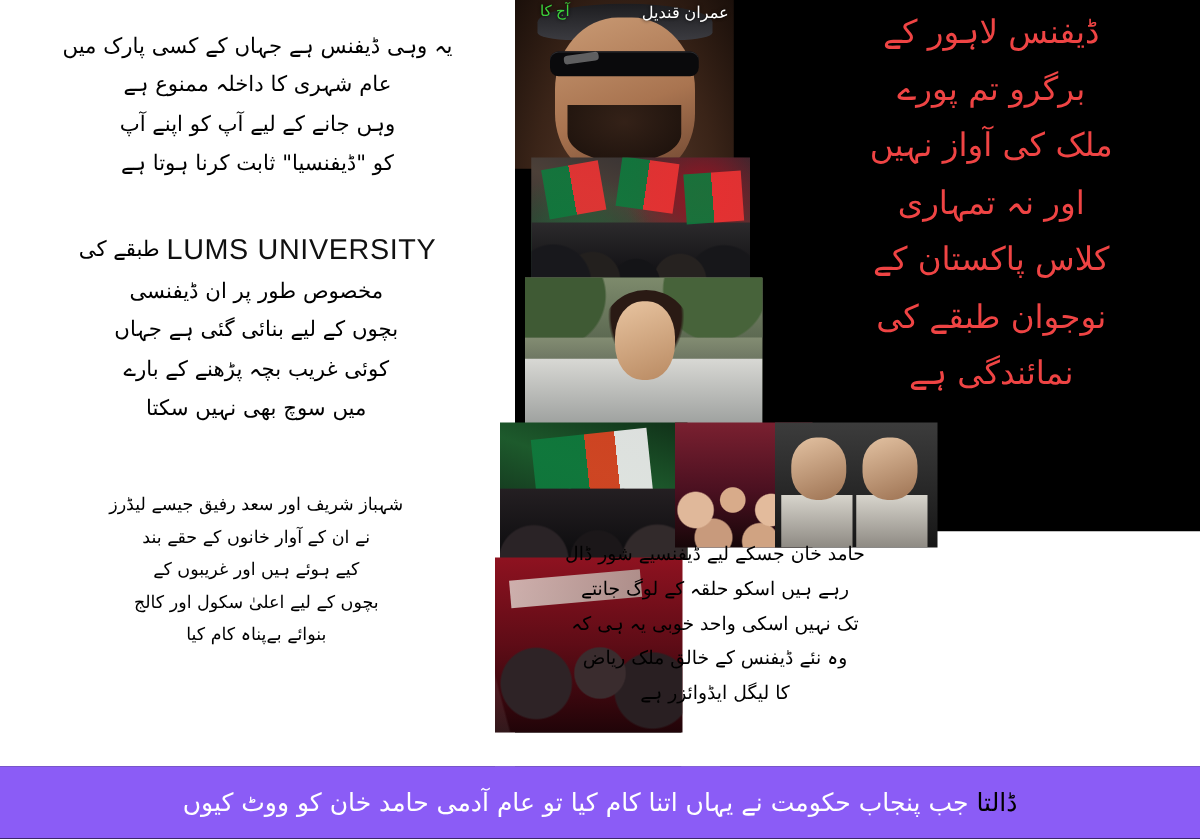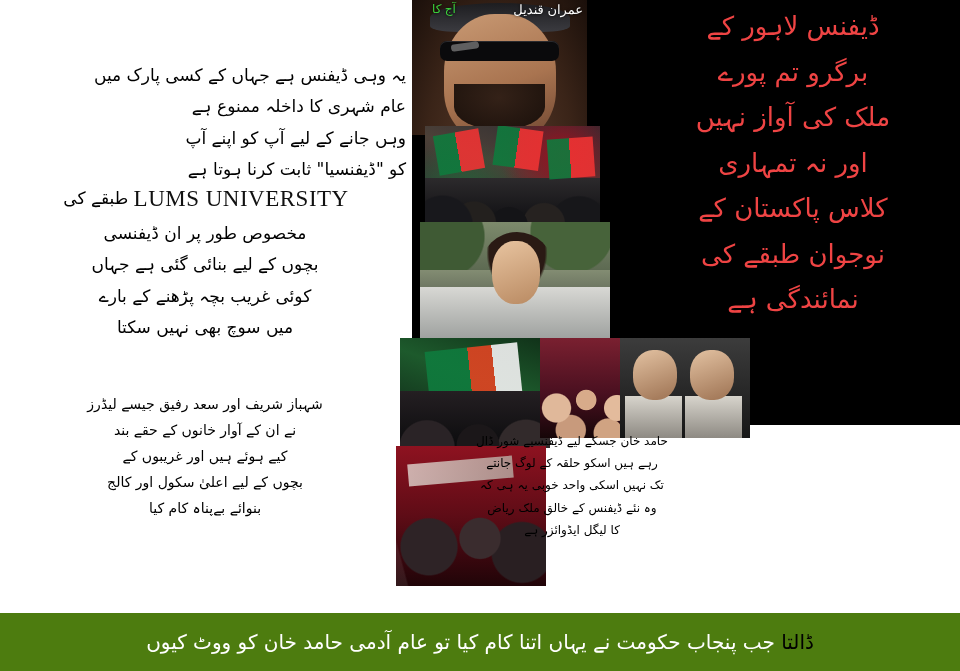--- a/index.html
+++ b/index.html
@@ -208,57 +208,57 @@
   #t-right {
     right: 8px; top: 4px; width: 318px;
     font-size: 26px; line-height: 1.75;
     color: #ef4444; text-align: center; direction: rtl;
     font-family: "DejaVu Sans", sans-serif;
     white-space: pre-line;
   }
 
   #t-topleft {
     left: 6px; top: 22px; width: 400px;
-    font-size: 17px;  margin-top: 38px;
+    font-size: 17px; text-align: center;
   }
 
   #lums-line {
     position: absolute; left: 10px; top: 186px; width: 392px;
     text-align: center; direction: rtl;
     font-family: "DejaVu Sans", sans-serif; color: #000;
     font-size: 17px;
   }
   #lums-line .lums {
-    font-family: Liberation Serif, serif;
+    font-family: Liberation Sans, sans-serif;
     font-size: 23px; letter-spacing: .5px; color: #111;
     direction: ltr; display: inline-block; vertical-align: -2px;
   }
 
   #t-lums-body {
     left: 6px; top: 218px; width: 398px;
     font-size: 17px; text-align: center;
   }
 
   #t-shahbaz {
     left: 6px; top: 392px; width: 398px;
     font-size: 14px; text-align: center;
   }
 
   #t-hamid {
     right: 198px; top: 430px; width: 380px;
-    font-size: 12px; text-align: center; color: #000;
+    font-size: 15px; text-align: center; color: #000;
   }
 
   
   .whitebox { position: absolute; background: #fff; }
 
   
   #banner {
     position: absolute; left: 0; bottom: 0; width: 960px; height: 58px;
-    background: #4d7c0f;
+    background: #8b5cf6;
     display: flex; align-items: center; justify-content: center;
   }
   #banner .txt {
     direction: rtl; color: #fff; font-size: 20px;
     font-family: "DejaVu Sans", sans-serif;
     text-align: center; width: 944px;
   }
   #banner .hl { color: #000; }
 </style>
 </head>

